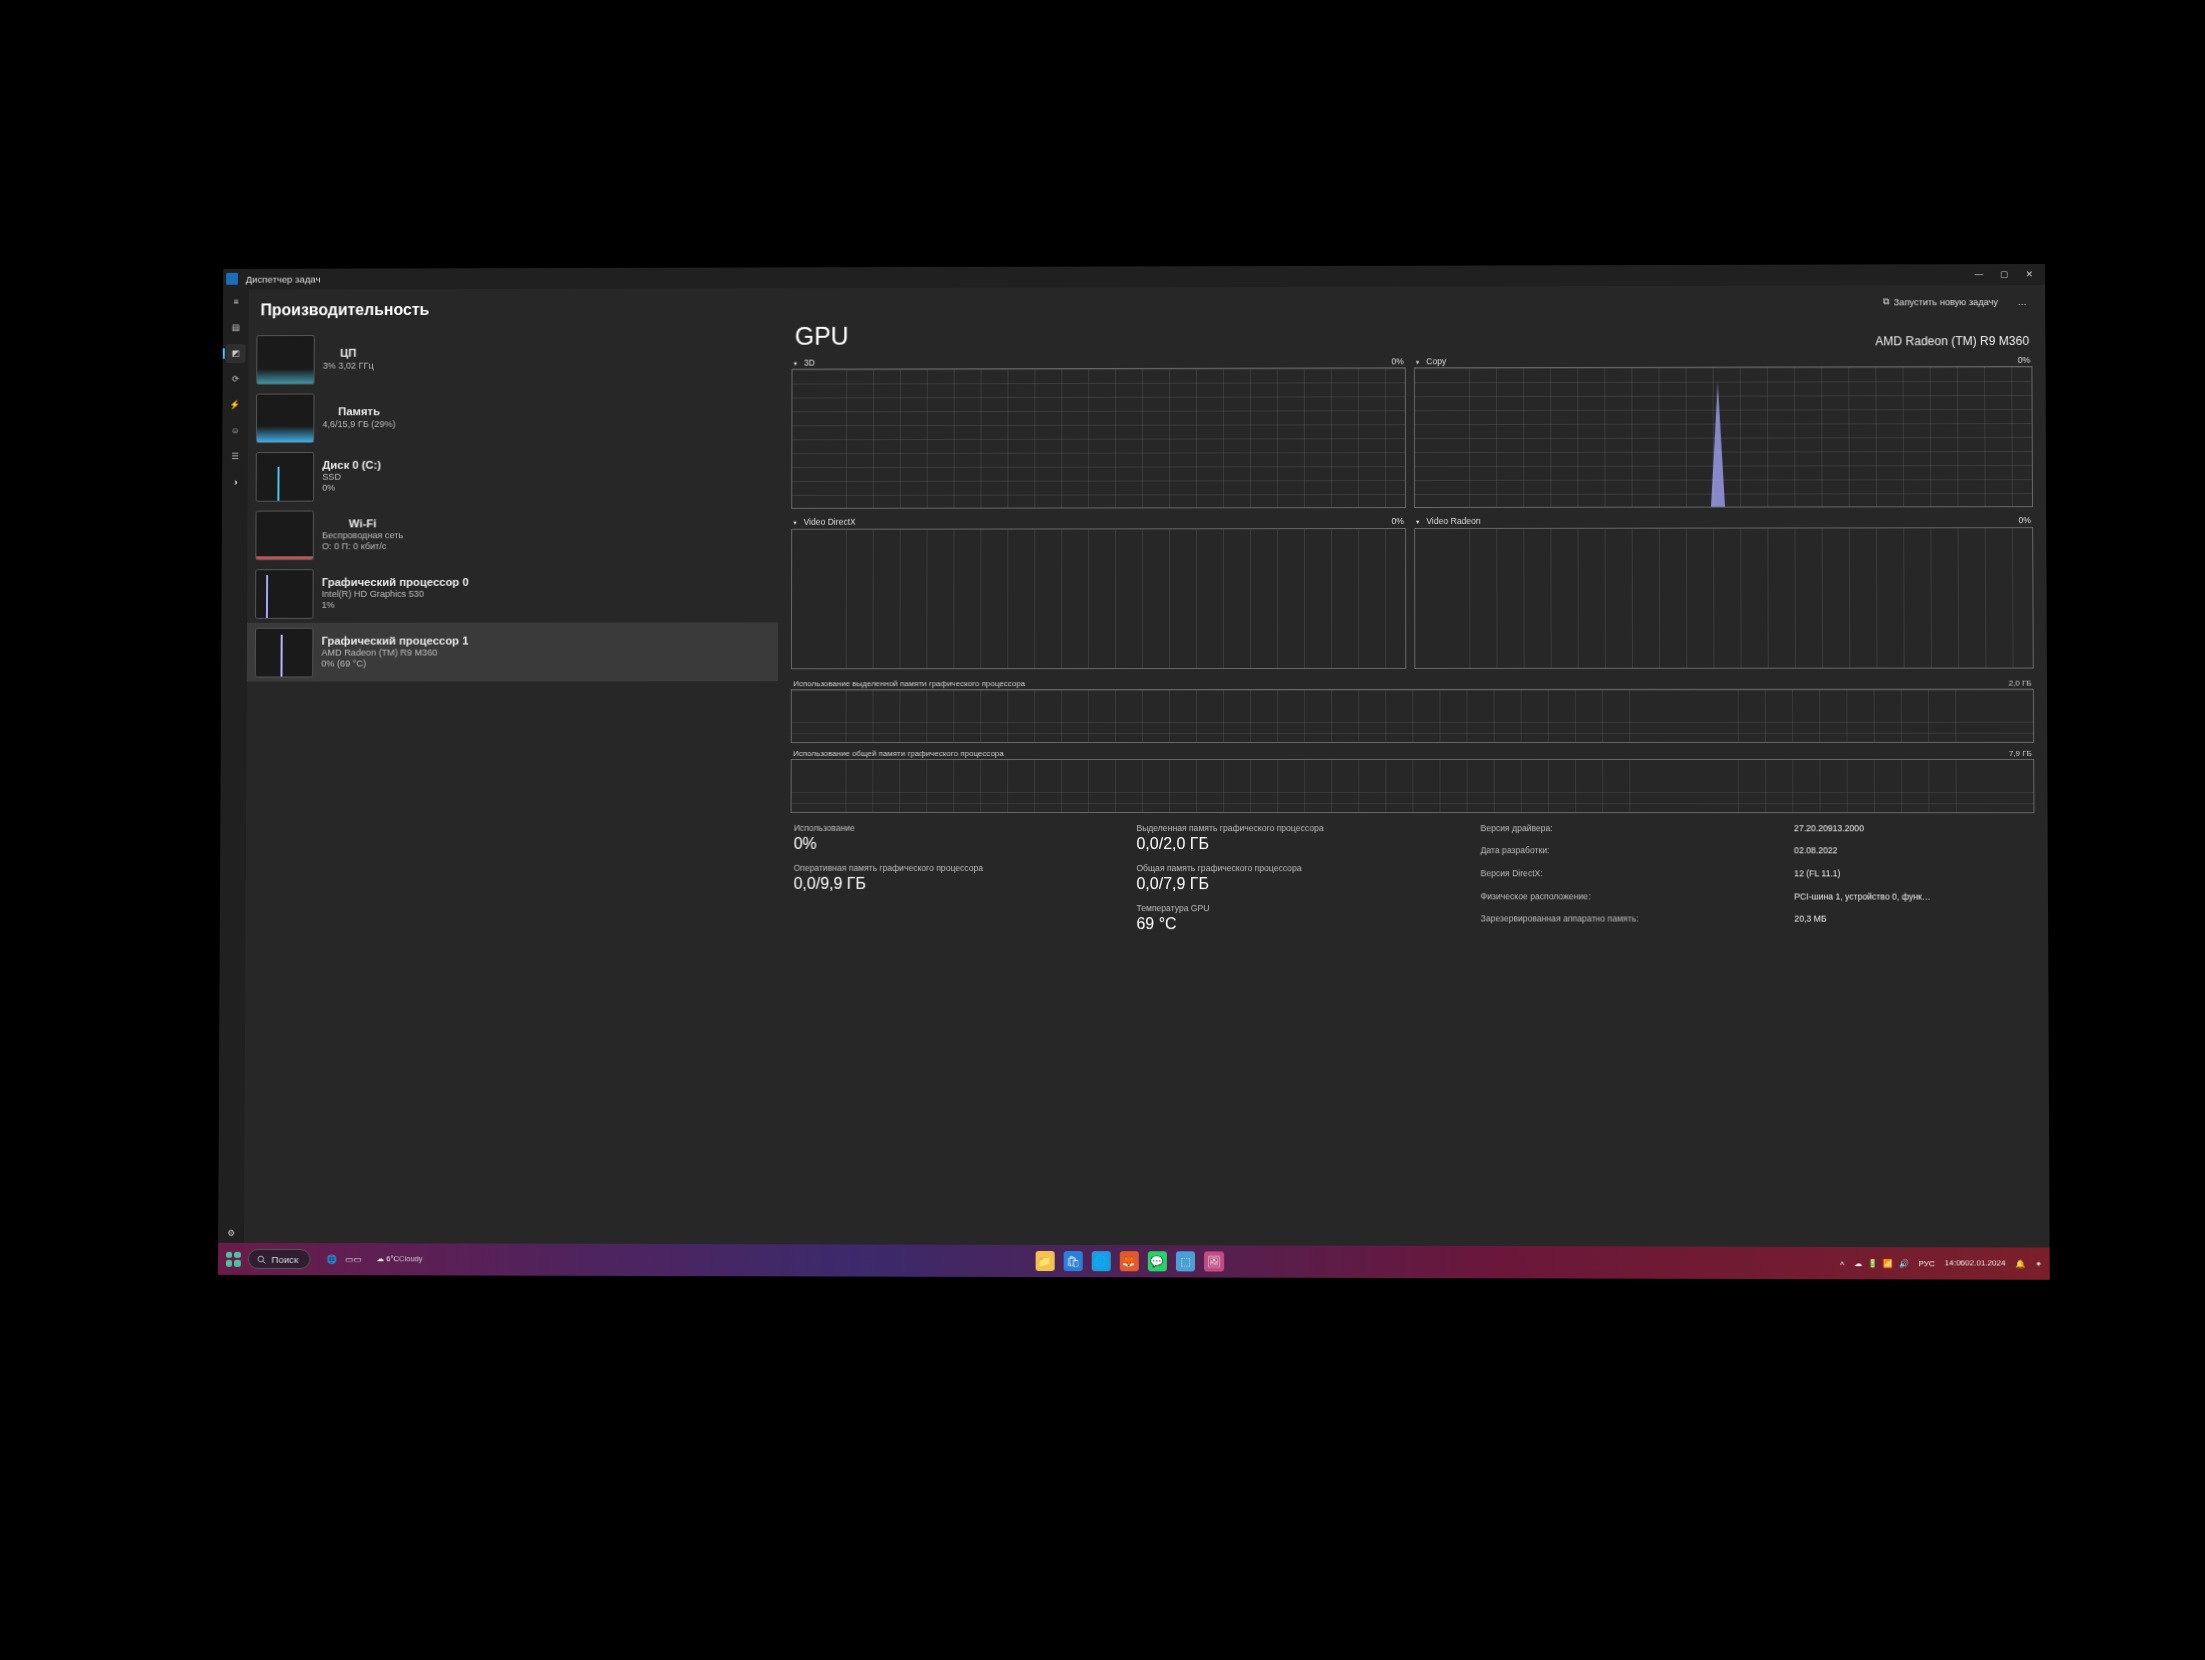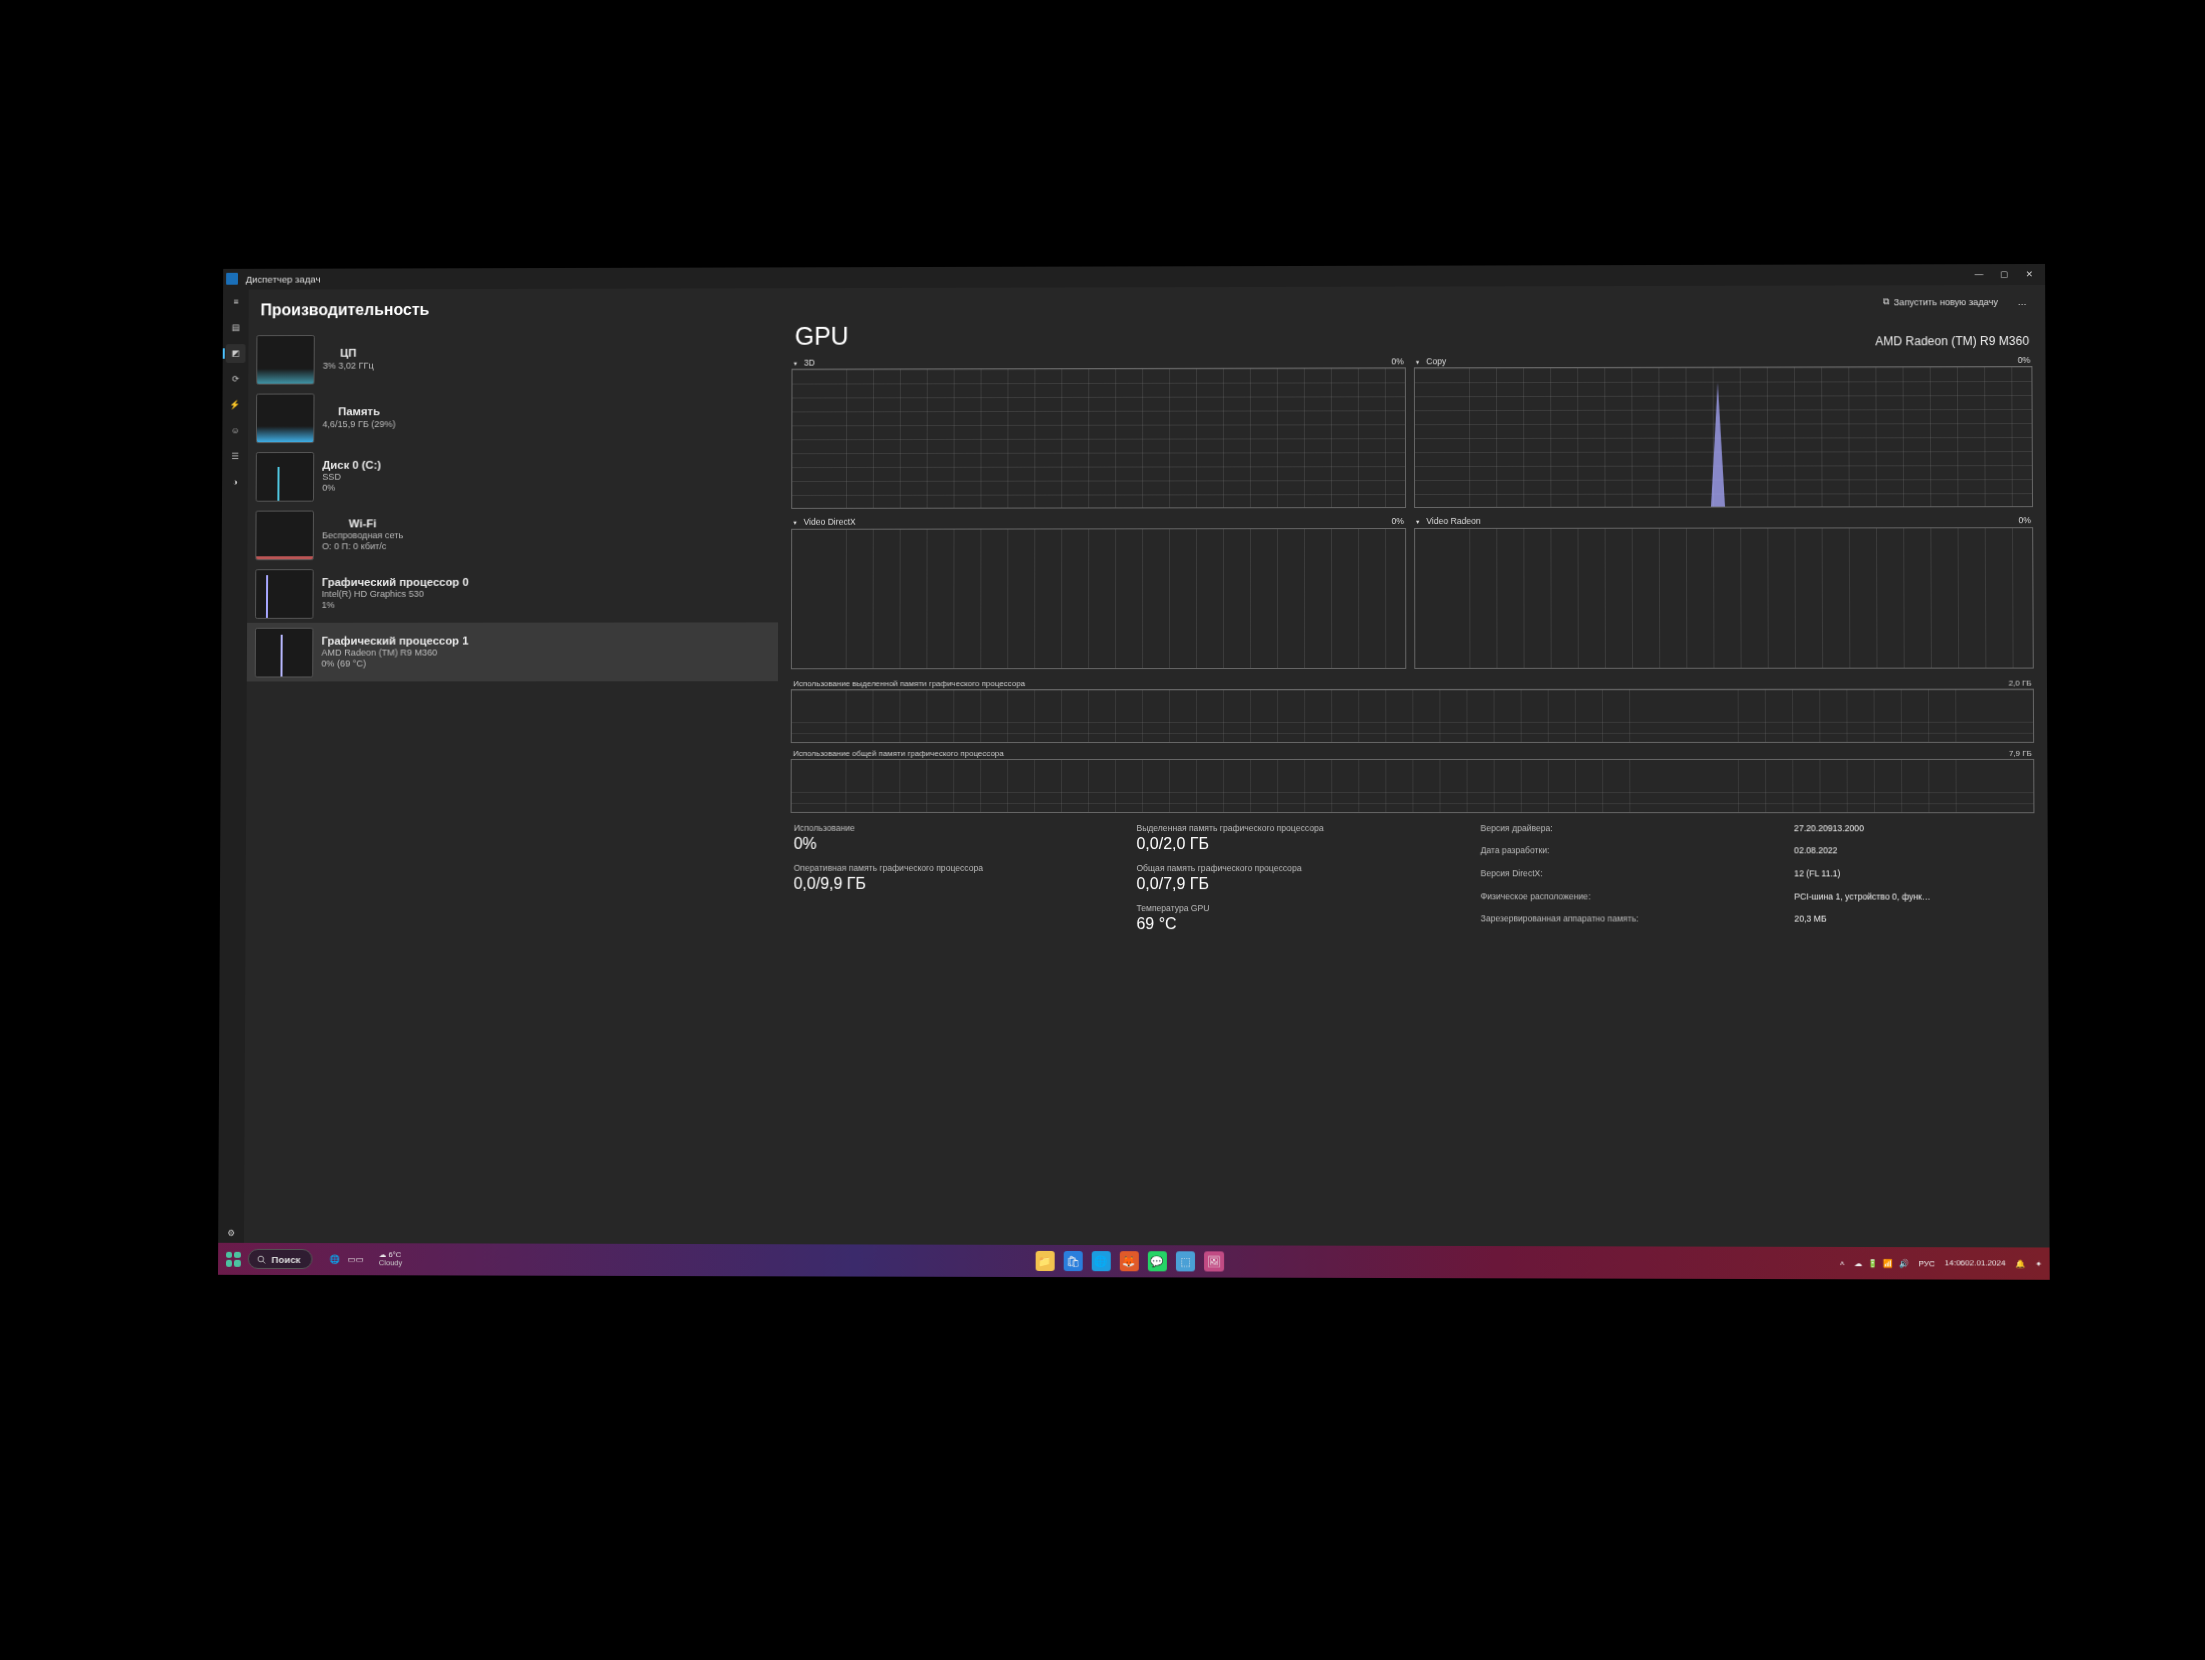--- a/index.html
+++ b/index.html
@@ -63,24 +63,24 @@
   .area { position: absolute; bottom: 0; left: 0; right: 0; height: 35%; background: linear-gradient(to top, rgba(79,198,224,0.7), rgba(79,198,224,0)); }
   .copy-spike { position: absolute; bottom: 0; left: 48%; width: 0; height: 0;
                 border-left: 7.6px solid transparent; border-right: 7.6px solid transparent; border-bottom: 124px solid rgba(170,170,255,0.75); }
   
   .taskbar { position: absolute; left: 0; right: 0; bottom: 0; height: 32px;
              background: linear-gradient(90deg, #6a1b4a 0%, #3b2a6b 35%, #6a173a 70%, #7a1f2a 100%);
              display: flex; align-items: center; padding: 0 7.6px; color: #eee; }
   .tb-left { display: flex; align-items: center; gap: 7.6px; }
   .start-icon { width: 15px; height: 15px; display: grid; grid-template-columns: 1fr 1fr; grid-template-rows: 1fr 1fr; gap: 1.6px; }
   .start-icon span { background: #4cc2a0; border-radius: 2.2px; }
-  .search-pill { display: flex; align-items: flex-end; gap: 5.4px; background: rgba(30,30,40,0.75); border-radius: 13px; padding: 3.2px 10.8px 3.2px 7.6px; font-size: 9.7px; border: 0.5px solid #555; color: #ddd; font-weight: bold; }
+  .search-pill { display: flex; align-items: flex-end; gap: 5.4px; background: rgba(30,30,40,0.75); border-radius: 13px; padding: 3.2px 10.8px 3.2px 7.6px; font-size: 9.7px; border: 0.5px solid #555; color: #ddd; }
   .search-pill svg { width: 9.7px; height: 9.7px; }
   .tb-news { display: flex; align-items: center; gap: 3.2px; margin-left: 9.7px; }
-  .tb-weather { display: flex; flex-direction: column; font-size: 7.6px; line-height: 1.05; margin-left: 7.6px; }
+  .tb-weather { display: flex; flex-direction: row; font-size: 7.6px; line-height: 1.05; margin-left: 7.6px; }
   .tb-center { position: absolute; left: 50%; transform: translateX(-50%); display: flex; gap: 8.6px; }
   .tb-app { width: 19.5px; height: 19.5px; border-radius: 3.2px; display: flex; align-items: center; justify-content: center; font-size: 10.8px; }
   .tb-right { margin-left: auto; display: flex; align-items: center; gap: 9.7px; font-size: 8px; }
   .tb-clock { display: flex; flex-direction: row; align-items: flex-end; font-size: 8px; line-height: 1.1; }
   .sys-icons { display: flex; gap: 5.4px; align-items: center; }
   .chev { font-size: 6.5px; }
 </style>
 </head>
 <body>
 

